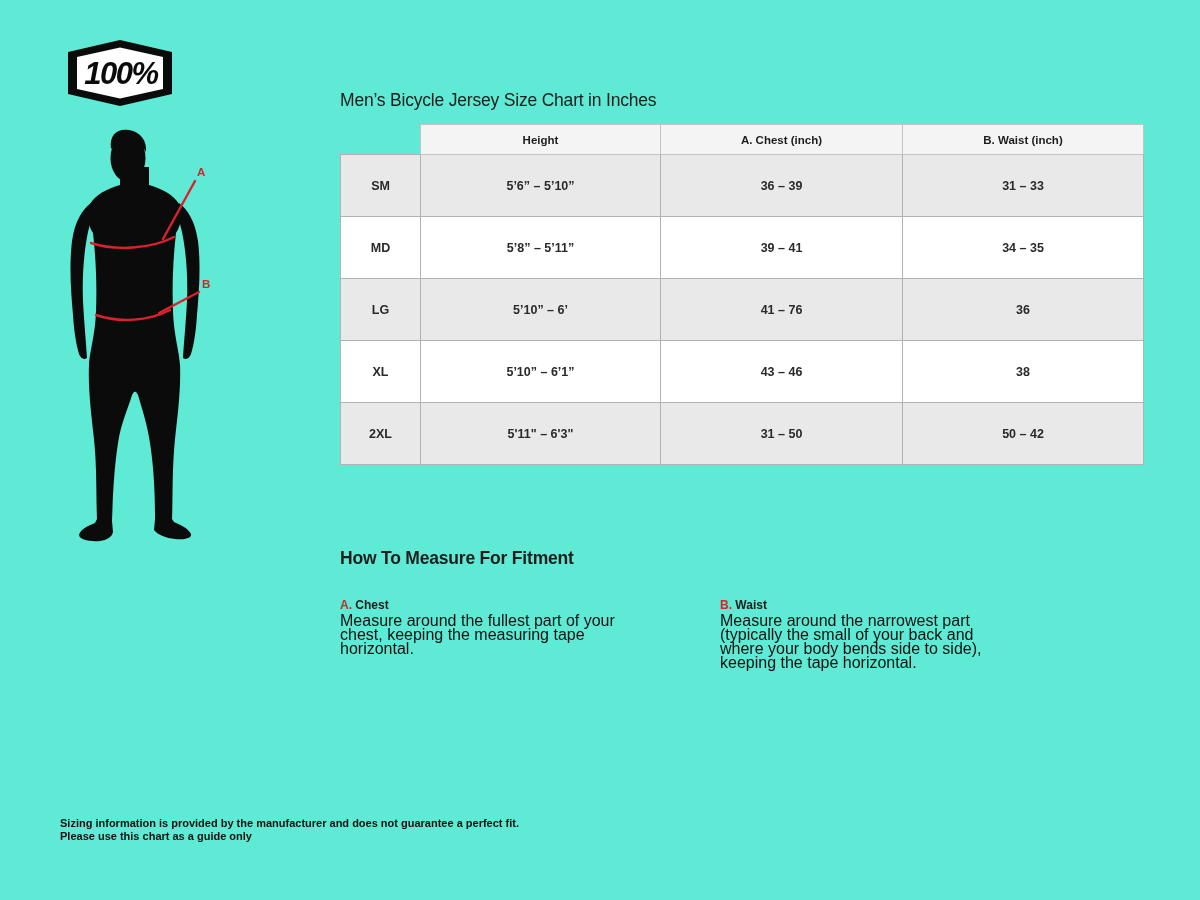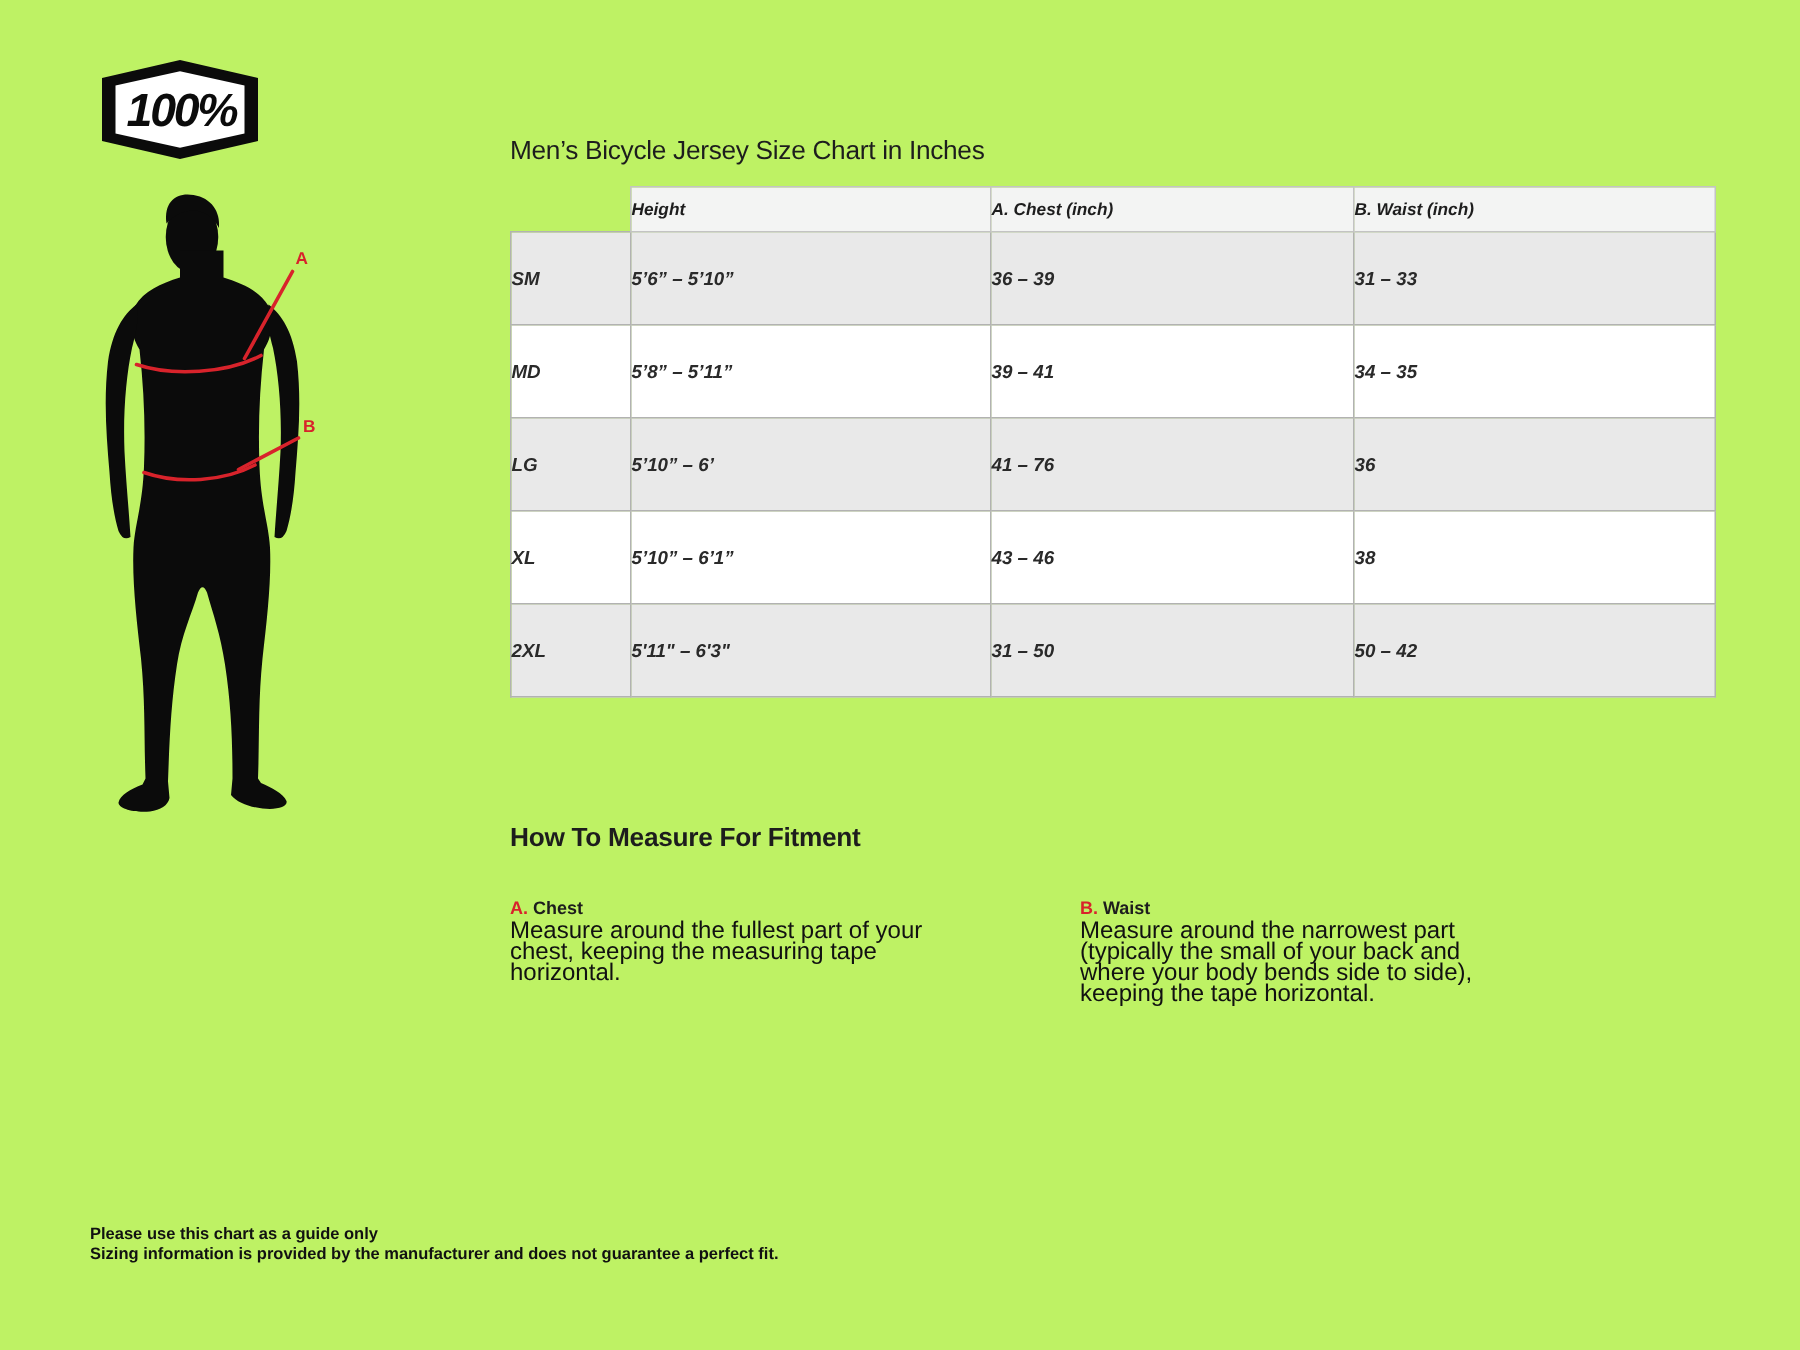--- a/index.html
+++ b/index.html
@@ -1,28 +1,28 @@
 <!DOCTYPE html>
 <html style="--accent-red: #d8232b; --table-header-bg: #f3f4f3; --row-alt-bg: #e9e9e9; --silhouette-black: #0b0b0b;"><head>
 <meta charset="utf-8">
 <style>
   * { margin:0; padding:0; box-sizing:border-box; }
   html,body { width:1200px; height:900px; background:#fff;
     font-family:"Liberation Sans", sans-serif; color:#1d1d1d; }
-  .canvas { position:relative; width:1200px; height:900px; background:#bef264; overflow:hidden; }
+  .canvas { position:relative; width:1200px; height:900px; background:#5eead4; overflow:hidden; }
 
   .logo { position:absolute; left:60px; top:38px; width:120px; height:70px; }
 
   .figure { position:absolute; left:55px; top:125px; width:160px; height:420px; }
   .red { color:var(--accent-red, #d8232b); }
 
   .chart-title { position:absolute; left:340px; top:90px; font-size:17.5px; font-weight:400; letter-spacing:-0.2px; }
 
   .size-table { position:absolute; left:340px; top:124px; border-collapse:collapse; table-layout:fixed;
-    width:803px; text-align:left;font-style:italic; }
+    width:803px; text-align:center; }
   .size-table col.c0 { width:80px; } .size-table col.c1 { width:240px; }
   .size-table col.c2 { width:242px; } .size-table col.c3 { width:241px; }
   .size-table thead th { height:30px; background:var(--table-header-bg,#f3f4f3);
     border:1px solid #c3c3c3; font-size:11.5px; font-weight:700; }
   .size-table thead th.corner { border:none; background:transparent; }
   .size-table tbody th, .size-table tbody td { height:62px; border:1px solid #b2b2b2;
     font-size:12.5px; font-weight:700; color:#2a2a2a;margin-left:12px; }
   .size-table tbody tr:nth-child(odd) { background:var(--row-alt-bg,#e9e9e9); }
   .size-table tbody tr:nth-child(even) { background:#ffffff; }
 
@@ -146,17 +146,17 @@
 
   <div class="measure-col b">
     <div class="measure-label">
       <span class="prefix">B.</span>
       <span>Waist</span>
     </div>
     <div class="measure-text">Measure around the narrowest part (typically the small of your back and where your body bends side to side), keeping the tape horizontal.</div>
   </div>
 
   <div class="footer">
+    <div>Sizing information is provided by the manufacturer and does not guarantee a perfect fit.</div>
     <div>Please use this chart as a guide only</div>
-    <div>Sizing information is provided by the manufacturer and does not guarantee a perfect fit.</div>
   </div>
 
 </div>
 
 </body></html>

